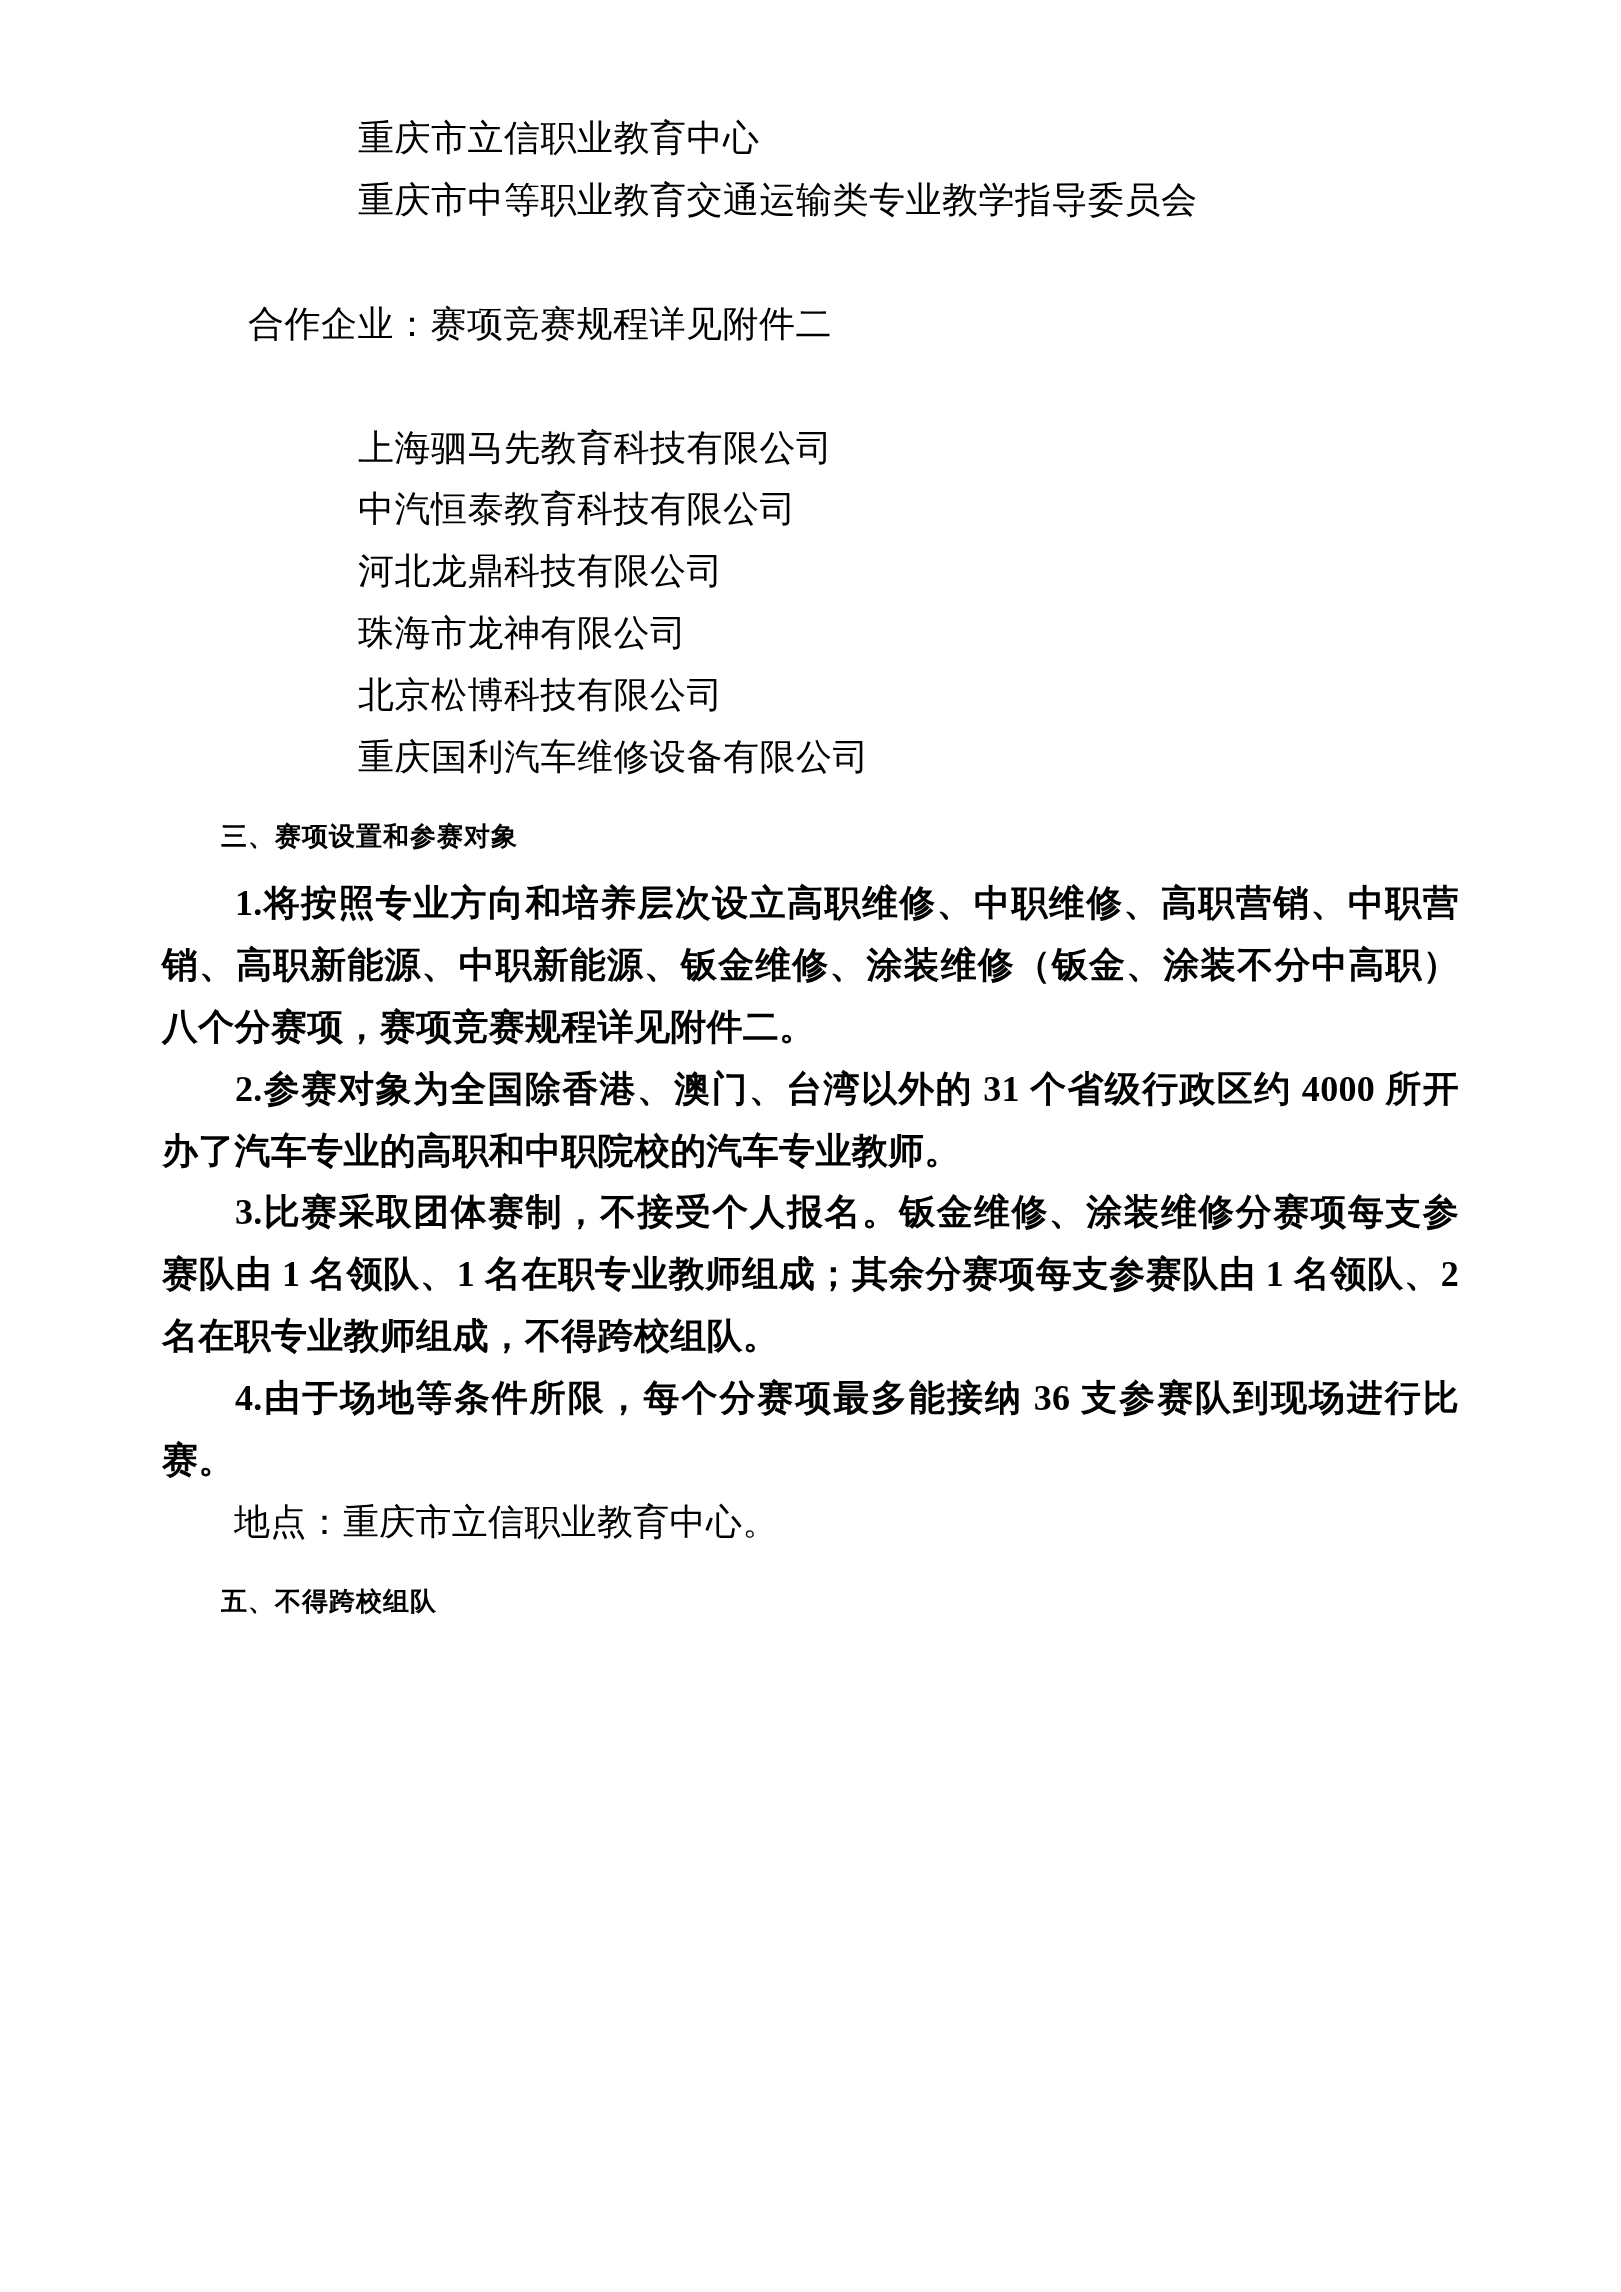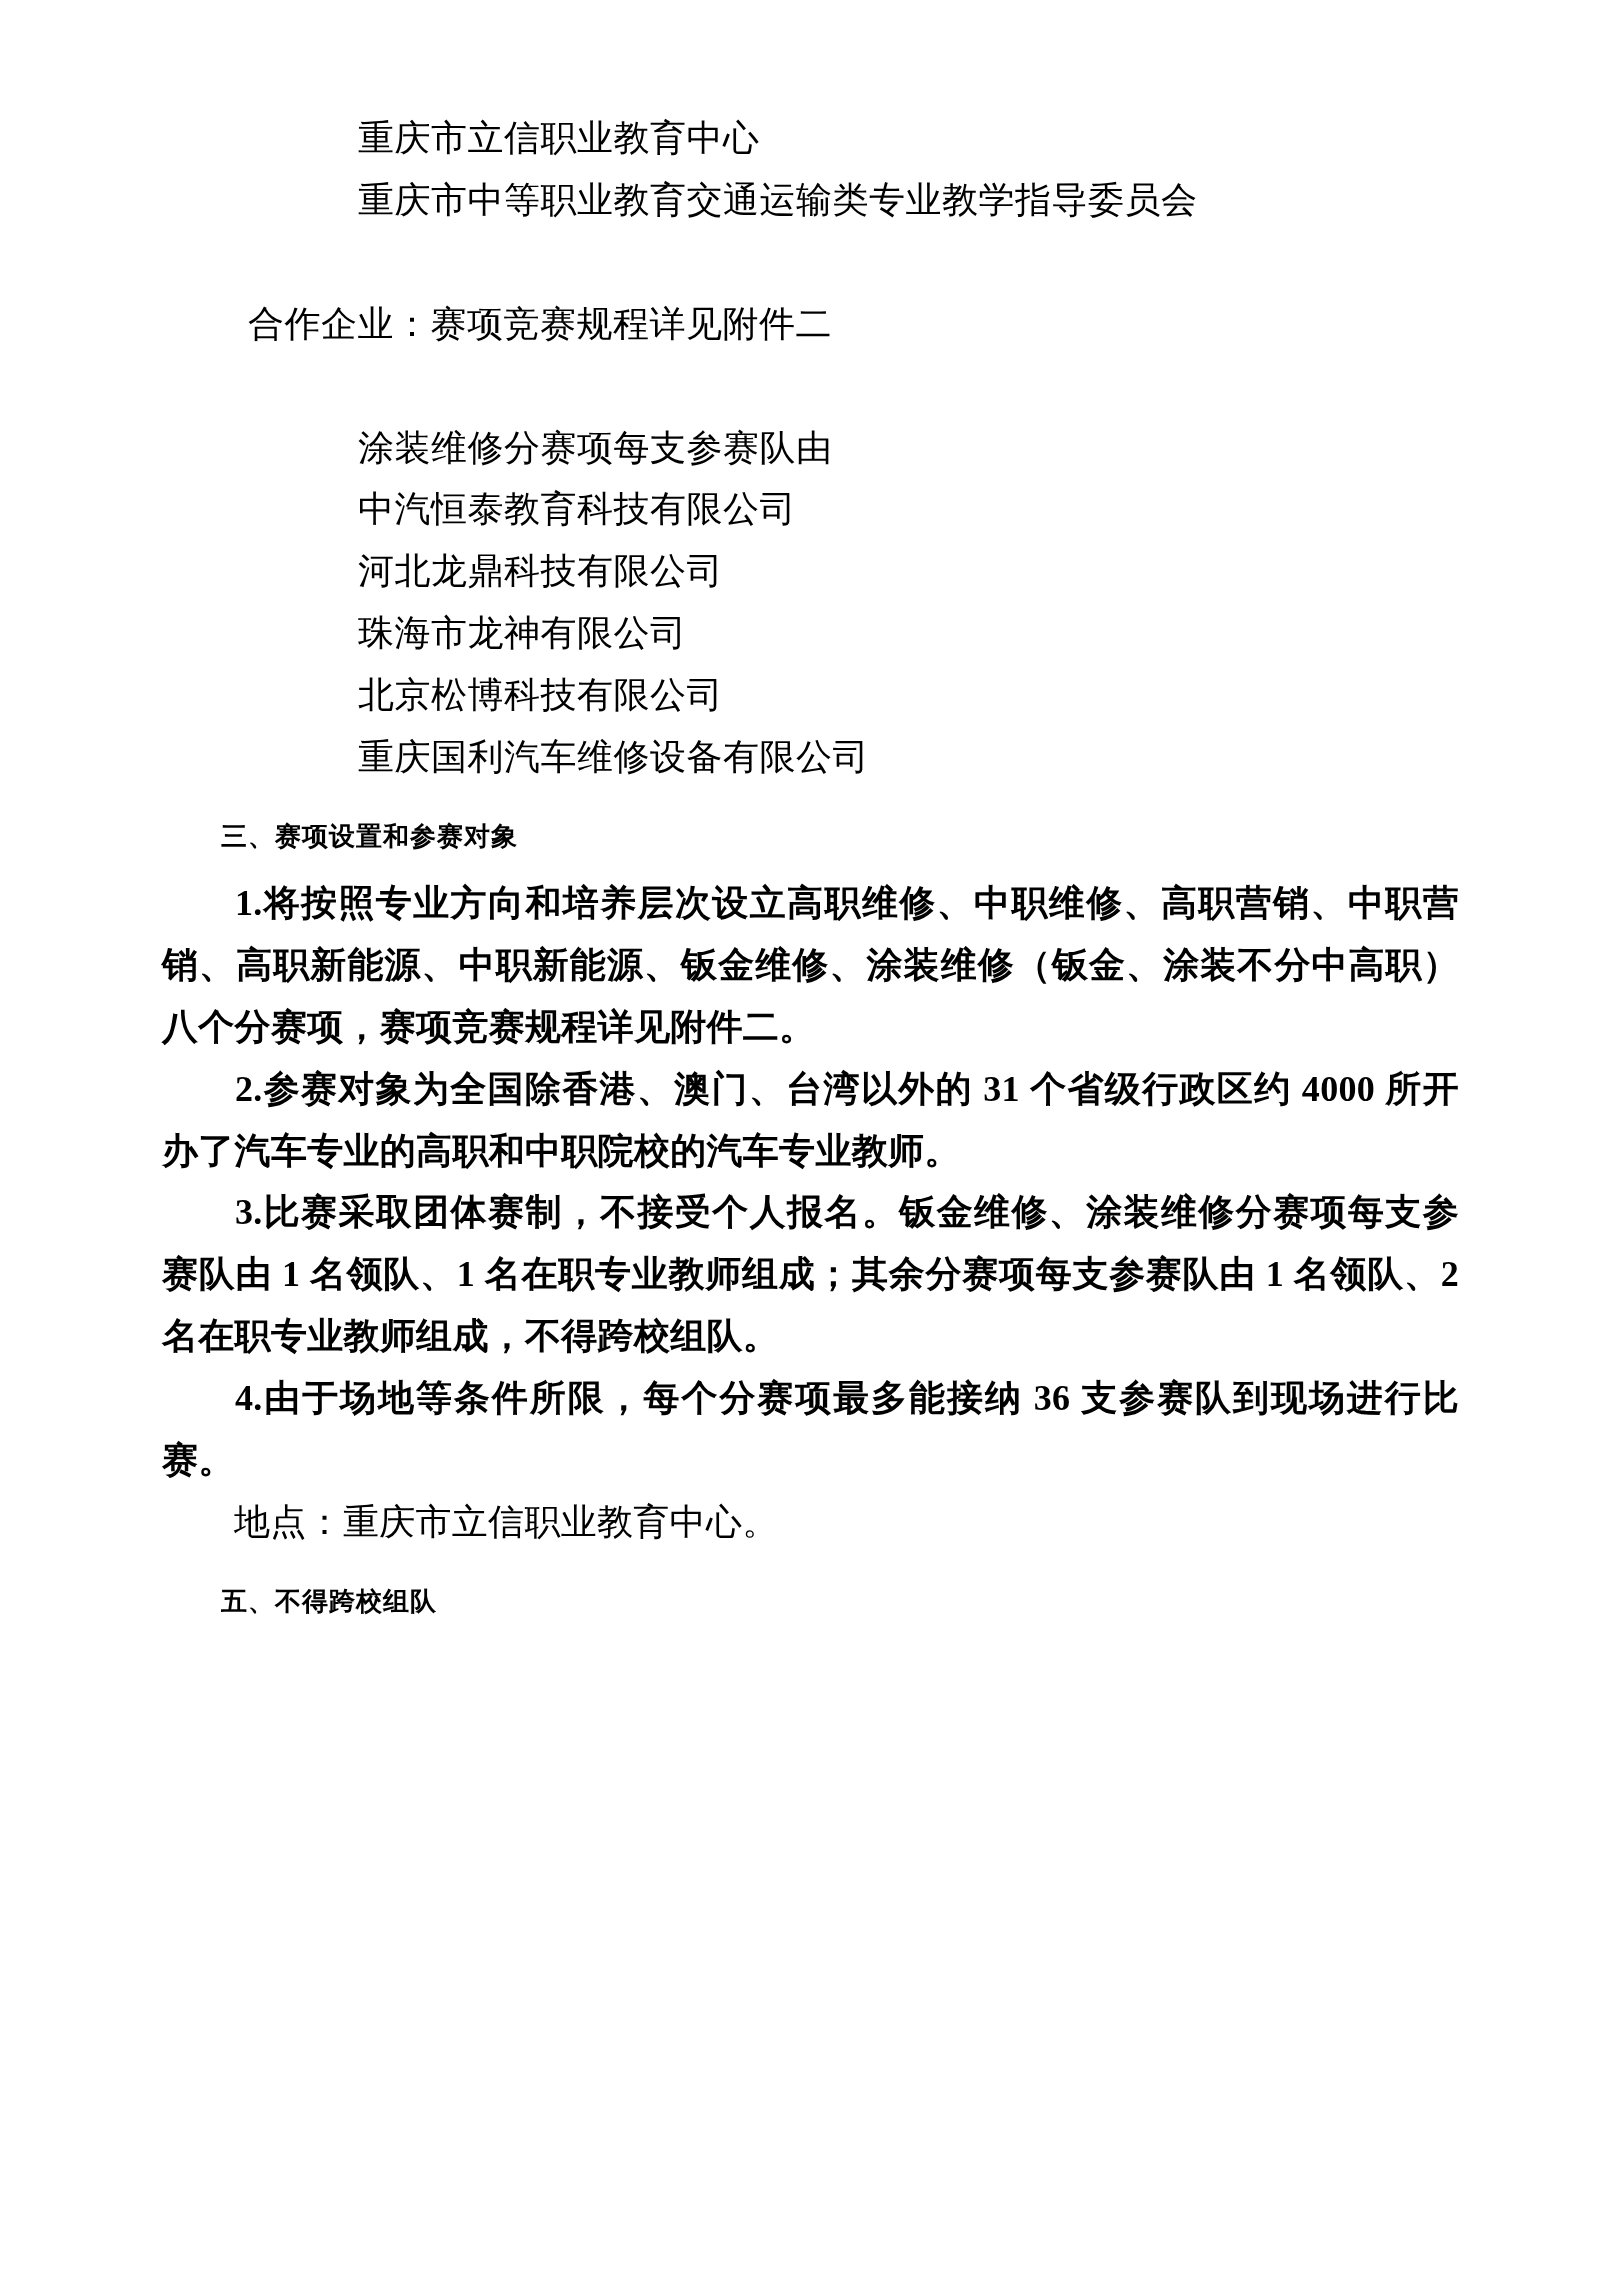--- a/index.html
+++ b/index.html
@@ -67,21 +67,21 @@
 <div class="page">
   <div class="doc">
 
     <div class="line indent-org">重庆市立信职业教育中心</div>
     <div class="line indent-org">重庆市中等职业教育交通运输类专业教学指导委员会</div>
 
     <div class="line label-line">
       <span class="label">合作企业：</span><span>赛项竞赛规程详见附件二</span>
     </div>
 
-    <div class="line indent-org">涂装维修分赛项每支参赛队由</div>
+    <div class="line indent-org">上海驷马先教育科技有限公司</div>
     <div class="line indent-org">中汽恒泰教育科技有限公司</div>
     <div class="line indent-org">河北龙鼎科技有限公司</div>
     <div class="line indent-org">珠海市龙神有限公司</div>
     <div class="line indent-org">北京松博科技有限公司</div>
     <div class="line indent-org">重庆国利汽车维修设备有限公司</div>
 
     <div class="heading">三、赛项设置和参赛对象</div>
 
     <p class="para">1.将按照专业方向和培养层次设立高职维修、中职维修、高职营销、中职营销、高职新能源、中职新能源、钣金维修、涂装维修（钣金、涂装不分中高职）八个分赛项，赛项竞赛规程详见附件二。</p>
     <p class="para">2.参赛对象为全国除香港、澳门、台湾以外的 31 个省级行政区约 4000 所开办了汽车专业的高职和中职院校的汽车专业教师。</p>

